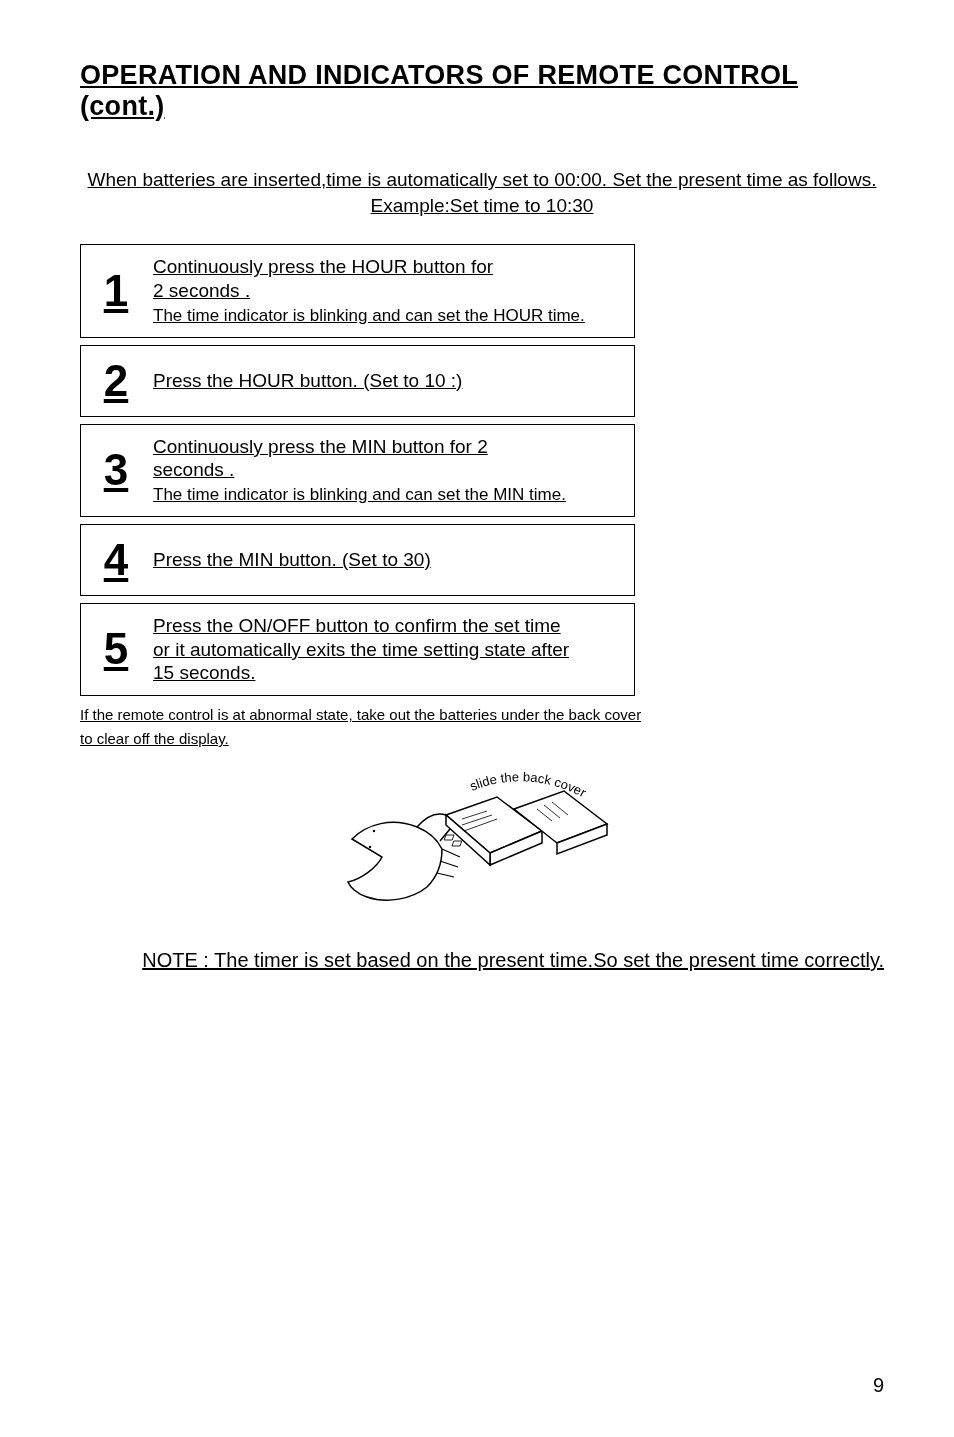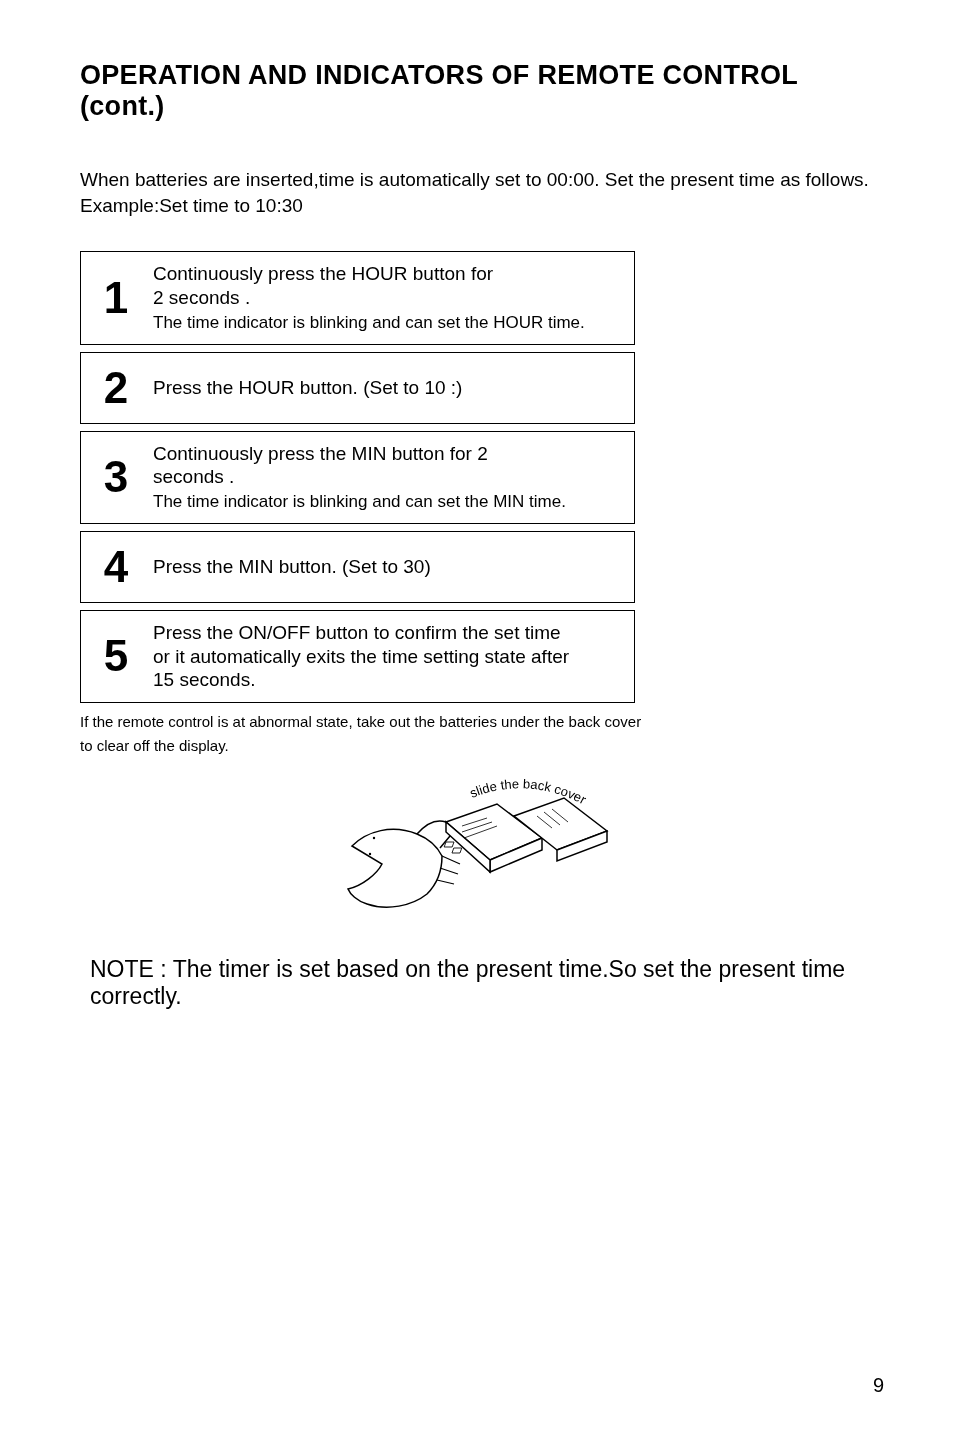--- a/index.html
+++ b/index.html
@@ -8,36 +8,38 @@
     background: #fff;
     font-family: Arial, Helvetica, sans-serif;
     color: #000;
   }
   .page {
     width: 954px;
     height: 1437px;
     box-sizing: border-box;
     padding: 60px 70px 40px 80px;
     position: relative;
+    text-decoration: underline;
   }
   .main-title {
     font-size: 27px;
     font-weight: 900;
     margin-bottom: 45px;
     letter-spacing: 0.3px;
   }
   .sub-title {
     font-size: 23px;
     font-weight: 900;
     margin-bottom: 18px;
   }
   .intro {
     font-size: 19px;
     line-height: 1.35;
-    margin-bottom: 33px;
+    margin-bottom: 26px;
+    text-align: center;
   }
   .steps {
     width: 555px;
   }
   .step {
     border: 1.5px solid #000;
     display: flex;
     align-items: center;
     margin-bottom: 7px;
     min-height: 80px;
@@ -64,23 +66,24 @@
     font-size: 15px;
     line-height: 1.6;
     margin-top: 4px;
   }
   .diagram-wrap {
     margin: 18px 0 20px 0;
     display: flex;
     justify-content: center;
   }
   .note {
-    font-size: 23px;
+    font-size: 20px;
     margin-top: 10px;
     margin-left: 10px;
+    text-align: right;
   }
   .page-number {
     position: absolute;
     bottom: 40px;
     right: 70px;
     font-size: 20px;
   }
 </style>
 </head>
 <body>

